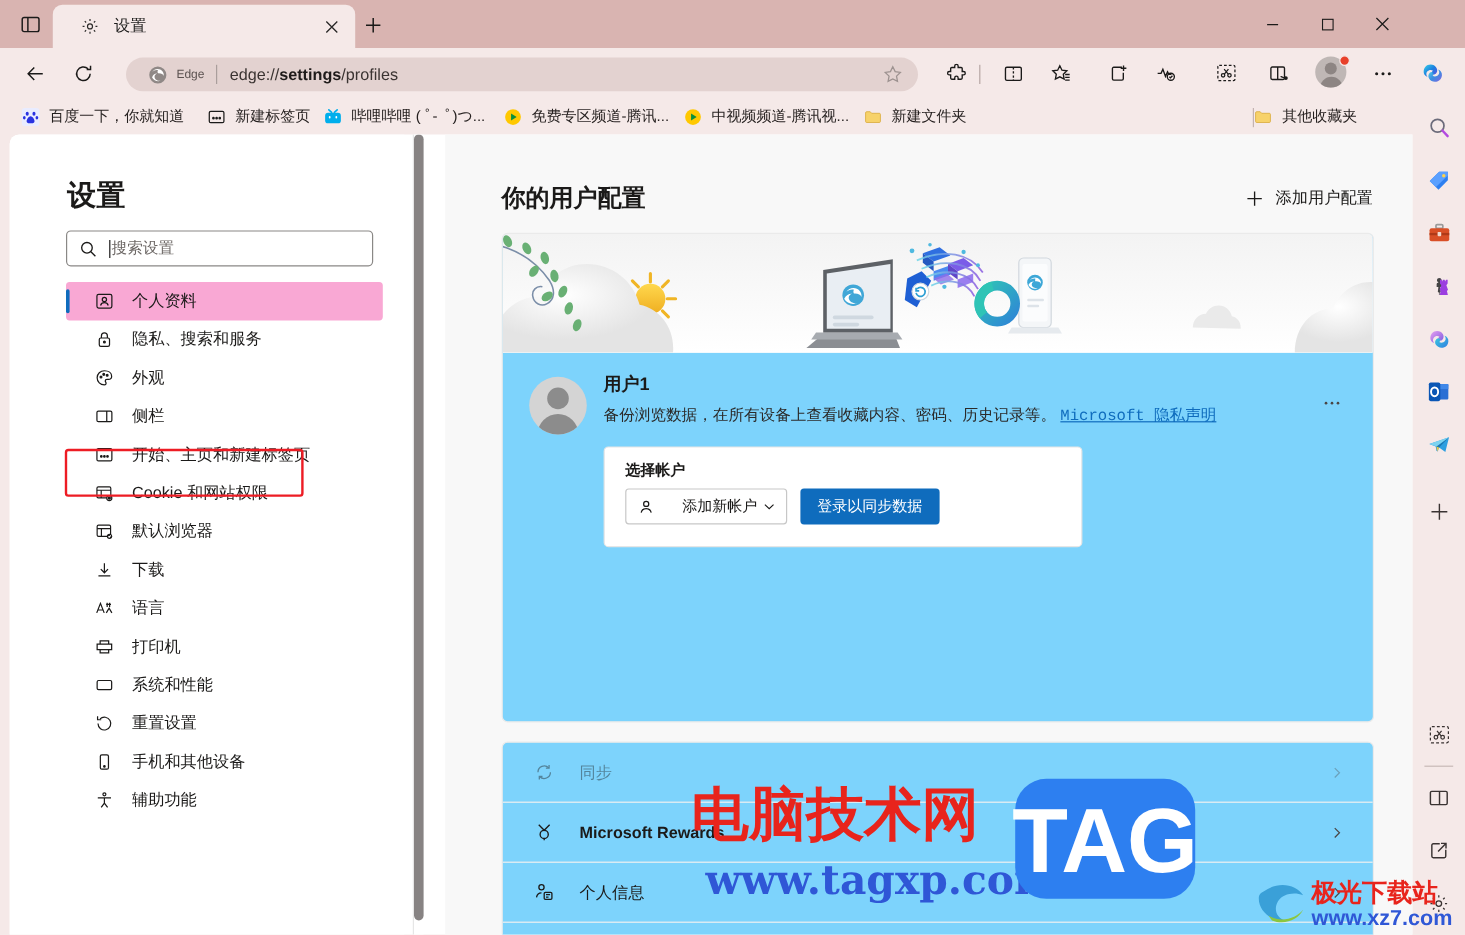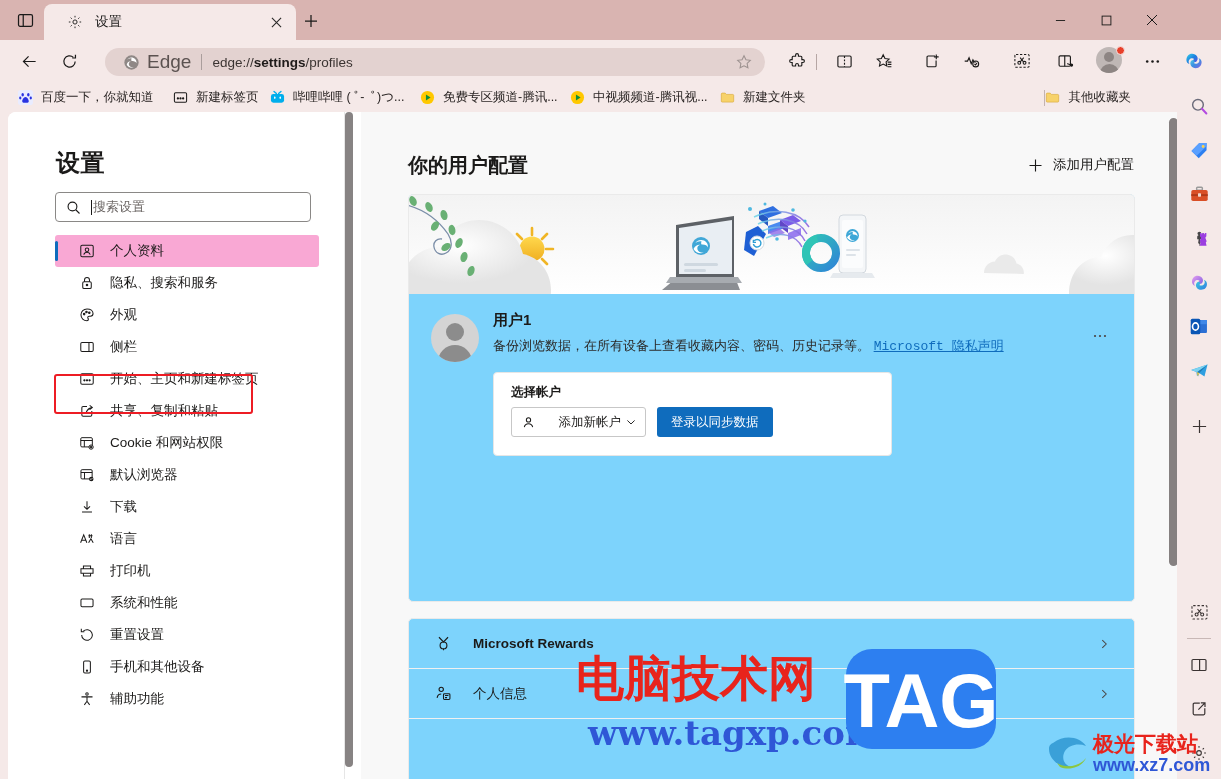--- a/index.html
+++ b/index.html
@@ -40,21 +40,21 @@
 
   
   .toolbar { position:absolute; left:0; top:40px; width:1221px; height:42px; background:#f5e9e8; }
   .tb-btn { position:absolute; top:6px; width:30px; height:30px;
     display:flex; align-items:center; justify-content:center; border-radius:5px; }
   .addrbar {
     position:absolute; left:105px; top:8px; width:660px; height:28px;
     background:#e3d2d0; border-radius:14px; display:flex; align-items:center; padding:0 6px;
   }
   .addr-edge-ico { width:20px;height:20px; margin-left:10px; display:flex;align-items:center;justify-content:center; }
-  .addr-edge-lbl { font-size:19px; color:#5b5250; margin-left:6px; }
+  .addr-edge-lbl { font-size:10px; color:#5b5250; margin-left:6px; }
   .addr-sep { width:1px; height:16px; background:#aa9e9c; margin:0 10px; }
   .addr-url { font-size:13.5px; color:#3b3432; flex:1; white-space:nowrap; overflow:hidden; }
   .addr-url b { font-weight:600; color:#1f1b1a; }
   .addr-star { width:26px; height:26px; display:flex;align-items:center;justify-content:center; margin-right:2px;}
   .tb-sep { position:absolute; top:14px; width:1px; height:16px; background:#b6a6a4; }
   .avatar-btn { position:absolute; top:7px; width:28px;height:28px; }
   .avatar-circ { width:26px;height:26px;border-radius:50%;background:#bfb7b5;overflow:hidden;position:relative; }
   .avatar-circ::before { content:""; position:absolute; left:8px; top:5px; width:10px;height:10px;border-radius:50%;background:#8d8583; }
   .avatar-circ::after { content:""; position:absolute; left:3.5px; top:17px; width:19px;height:14px;border-radius:10px 10px 0 0;background:#8d8583; }
   .avatar-dot { position:absolute; right:-1px; top:-1px; width:9px;height:9px;border-radius:50%;background:#e8402a; border:1.5px solid #f5e9e8;}
@@ -94,21 +94,21 @@
   .nav-lbl { font-size:13.5px; color:#1b1a19; margin-left:13px; white-space:nowrap; }
   .redbox {
     position:absolute; left:46px; top:262px; width:199px; height:40px;
     border:2.5px solid #ed1c24; border-radius:3px; pointer-events:none;
   }
   .side-scroll { position:absolute; left:337px; top:0px; width:8px; height:667px; background:#fff; }
   .side-scroll i { position:absolute; left:0; top:0; width:8px; height:655px; background:#878383; border-radius:4px; display:block;}
   .side-divider { position:absolute; left:336px; top:0; width:1px; height:667px; background:#e6e6e6; }
 
   
-  .main { position:absolute; left:353px; top:0; width:824px; height:667px; background:#f8f8f8; }
+  .main { position:absolute; left:363px; top:0; width:824px; height:667px; background:#f8f8f8; }
   .main-inner { position:absolute; left:0; top:0; width:810px; height:667px; }
   .main-head { position:absolute; left:47px; top:40px; font-size:20px; font-weight:700; color:#1b1a19; }
   .addprof { position:absolute; right:37px; top:44px; display:flex; align-items:center; }
   .addprof .pl { width:18px;height:18px;display:flex;align-items:center;justify-content:center; }
   .addprof .tx { font-size:13.5px; color:#1b1a19; margin-left:9px; }
 
   .card {
     position:absolute; left:47px; top:82px; width:727px;
     background:#7dd3fc; border:1px solid #eaeaea; border-radius:5px; overflow:hidden;
   }
@@ -539,29 +539,20 @@
         <div class="nav">
           <span class="nav-ico">
             <svg width="16" height="16" viewBox="0 0 18 18" fill="none" stroke="#1b1a19" stroke-width="1.15">
                 <rect x="2" y="3.2" width="14" height="11.6" rx="1.4"></rect>
                 <circle cx="6.1" cy="10.5" r=".7" fill="#1b1a19"></circle>
                 <circle cx="9" cy="10.5" r=".7" fill="#1b1a19"></circle>
                 <circle cx="11.9" cy="10.5" r=".7" fill="#1b1a19"></circle>
               </svg>
           </span>
           <span class="nav-lbl">开始、主页和新建标签页</span>
-        </div>
-        <div class="nav">
-          <span class="nav-ico">
-            <svg width="16" height="16" viewBox="0 0 18 18" fill="none" stroke="#1b1a19" stroke-width="1.15">
-                <path d="M14.4 9v4.6c0 .8-.6 1.4-1.4 1.4H4.6c-.8 0-1.4-.6-1.4-1.4V5.4C3.2 4.6 3.8 4 4.6 4H9"></path>
-                <path d="M8.2 10.2c1.8-3.6 4-4.8 6.4-5M12 2.6l3 2.4-3 2.4"></path>
-              </svg>
-          </span>
-          <span class="nav-lbl">共享、复制和粘贴</span>
         </div>
         <div class="nav">
           <span class="nav-ico">
             <svg width="16" height="16" viewBox="0 0 18 18" fill="none" stroke="#1b1a19" stroke-width="1.1">
                 <rect x="2" y="3" width="13" height="10.4" rx="1.3"></rect>
                 <line x1="2" y1="6.2" x2="15" y2="6.2"></line>
                 <line x1="6" y1="6.2" x2="6" y2="13.4"></line>
                 <circle cx="13.6" cy="13.6" r="2.4" fill="#fff"></circle>
                 <circle cx="13.6" cy="13.6" r="1" fill="#1b1a19"></circle>
               </svg>
@@ -814,20 +805,35 @@
                       <path d="M2.8 5.2L7 9.3l4.2-4.1"></path>
                     </svg>
                 </span>
               </div>
               <div class="signbtn">登录以同步数据</div>
             </div>
           </div>
         </div>
 
         <div class="card list">
+          <div class="lrow dis">
+            <span class="li">
+              <svg width="17" height="17" viewBox="0 0 18 18" fill="none" stroke="#1b1a19" stroke-width="1.15">
+                  <path d="M14.5 9A5.5 5.5 0 0 1 5 12.8"></path>
+                  <path d="M3.5 9A5.5 5.5 0 0 1 13 5.2"></path>
+                  <path d="M13.3 2.6v2.8h-2.8M4.7 15.4v-2.8h2.8"></path>
+                </svg>
+            </span>
+            <span class="lt">同步</span>
+            <span class="lc">
+              <svg width="12" height="12" viewBox="0 0 14 14" fill="none" stroke="#4a4645" stroke-width="1.2">
+                  <path d="M5 2.4L9.6 7 5 11.6"></path>
+                </svg>
+            </span>
+          </div>
           <div class="lrow">
             <span class="li">
               <svg width="17" height="17" viewBox="0 0 18 18" fill="none" stroke="#1b1a19" stroke-width="1.2">
                   <path d="M4.2 2.4L9 7.3l4.8-4.9"></path>
                   <circle cx="9" cy="11" r="3.6"></circle>
                   <path d="M9 14.6v1.6"></path>
                 </svg>
             </span>
             <span class="lt en">Microsoft Rewards</span>
             <span class="lc">

